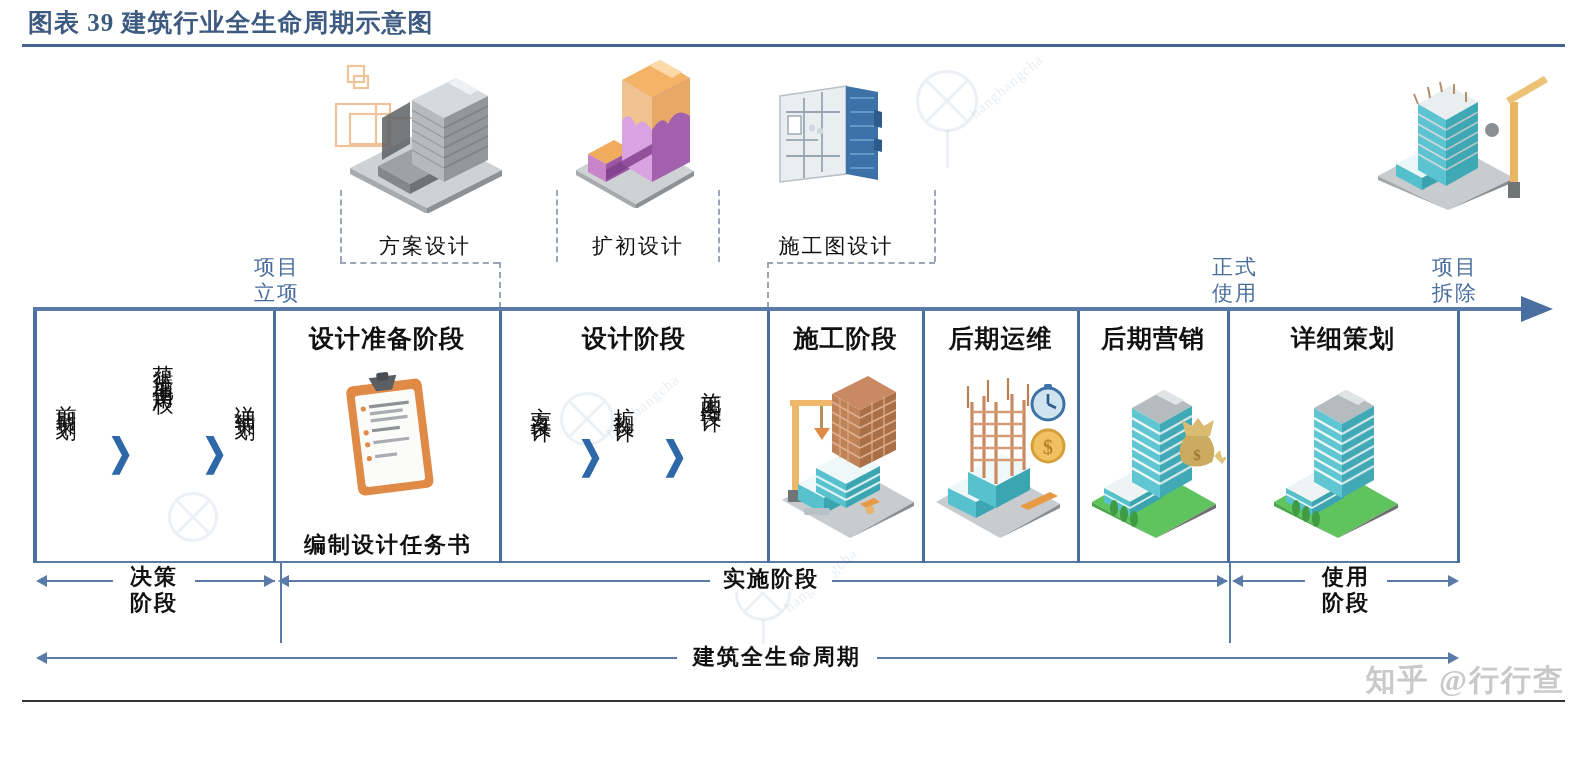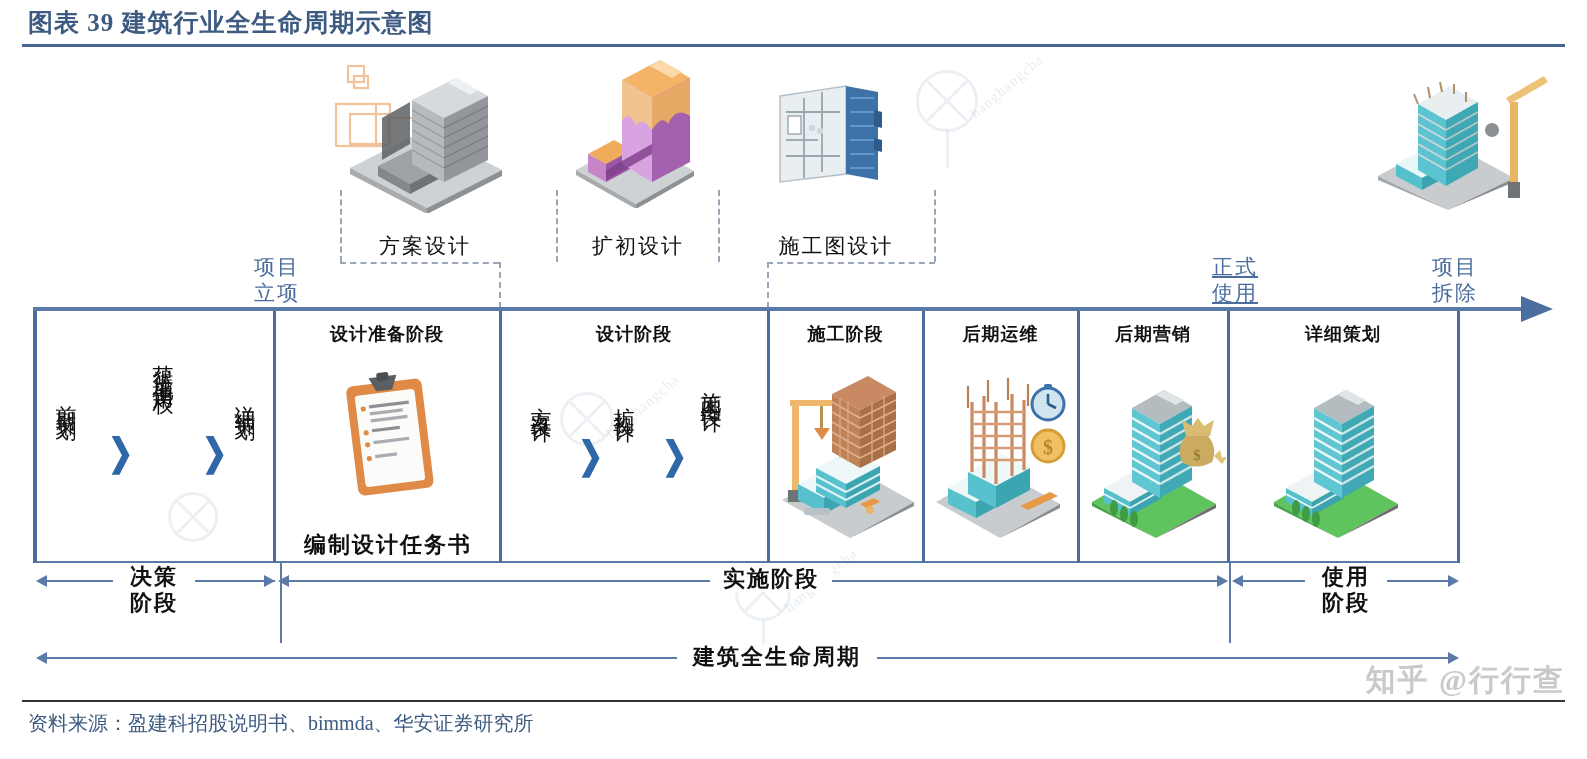--- a/index.html
+++ b/index.html
@@ -54,21 +54,21 @@
     border-bottom: 2px solid #5a7aa8;
   }
   .vline {
     position: absolute; top: 311px; width: 3px; height: 252px;
     background: #4a6e9f;
   }
 
   
   .stage-label {
     position: absolute; top: 322px;
-    font-size: 18px; font-weight: 700; color: #111;
+    font-size: 25px; font-weight: 700; color: #111;
     text-align: center; white-space: nowrap;
     letter-spacing: 1px;
   }
 
   
   .vtext {
     position: absolute;
     writing-mode: vertical-rl; text-orientation: upright;
     font-size: 21px; color: #111; letter-spacing: 5px;
     white-space: nowrap; line-height: 1;
@@ -308,21 +308,21 @@
   <div class="dash-box" style="left:718px; top:190px; height:72px;"></div>
 
   <div class="dash-h" style="left:767px; top:262px; width:168px;"></div>
   <div class="dash-box" style="left:767px; top:262px; height:46px;"></div>
   <div class="dash-box" style="left:934px; top:190px; height:72px;"></div>
 
   <div class="callout" style="left:238px; top:254px; width:78px;">
     <div>项目</div>
     <div>立项</div>
   </div>
-  <div class="callout" style="left:1196px; top:254px; width:78px;text-decoration:underline;">
+  <div class="callout" style="left:1196px; top:254px; width:78px;">
     <div>正式</div>
     <div>使用</div>
   </div>
   <div class="callout" style="left:1416px; top:254px; width:78px;">
     <div>项目</div>
     <div>拆除</div>
   </div>
 
   <div class="tl-top-line"></div>
   <div class="tl-arrow"></div>
@@ -583,16 +583,15 @@
 
   <div class="brk-tick" style="left:280px; top:563px; height:80px;"></div>
   <div class="brk-tick" style="left:1229px; top:563px; height:80px;"></div>
 
   <div class="brk-arrow-l" style="left:36px; top:652px;"></div>
   <div class="brk-line" style="left:45px; top:657px; width:1412px;"></div>
   <div class="brk-arrow-r" style="left:1448px; top:652px;"></div>
   <div class="brk-label" style="left:677px; top:644px; width:200px;">建筑全生命周期</div>
 
   <div class="source-rule"></div>
-  <div class="source-text">资料来源：盈建科招股说明书、bimmda、华安证券研究所</div>
   <div class="zhihu-mark">知乎 @行行查</div>
 
 </div>
 
 </body></html>

